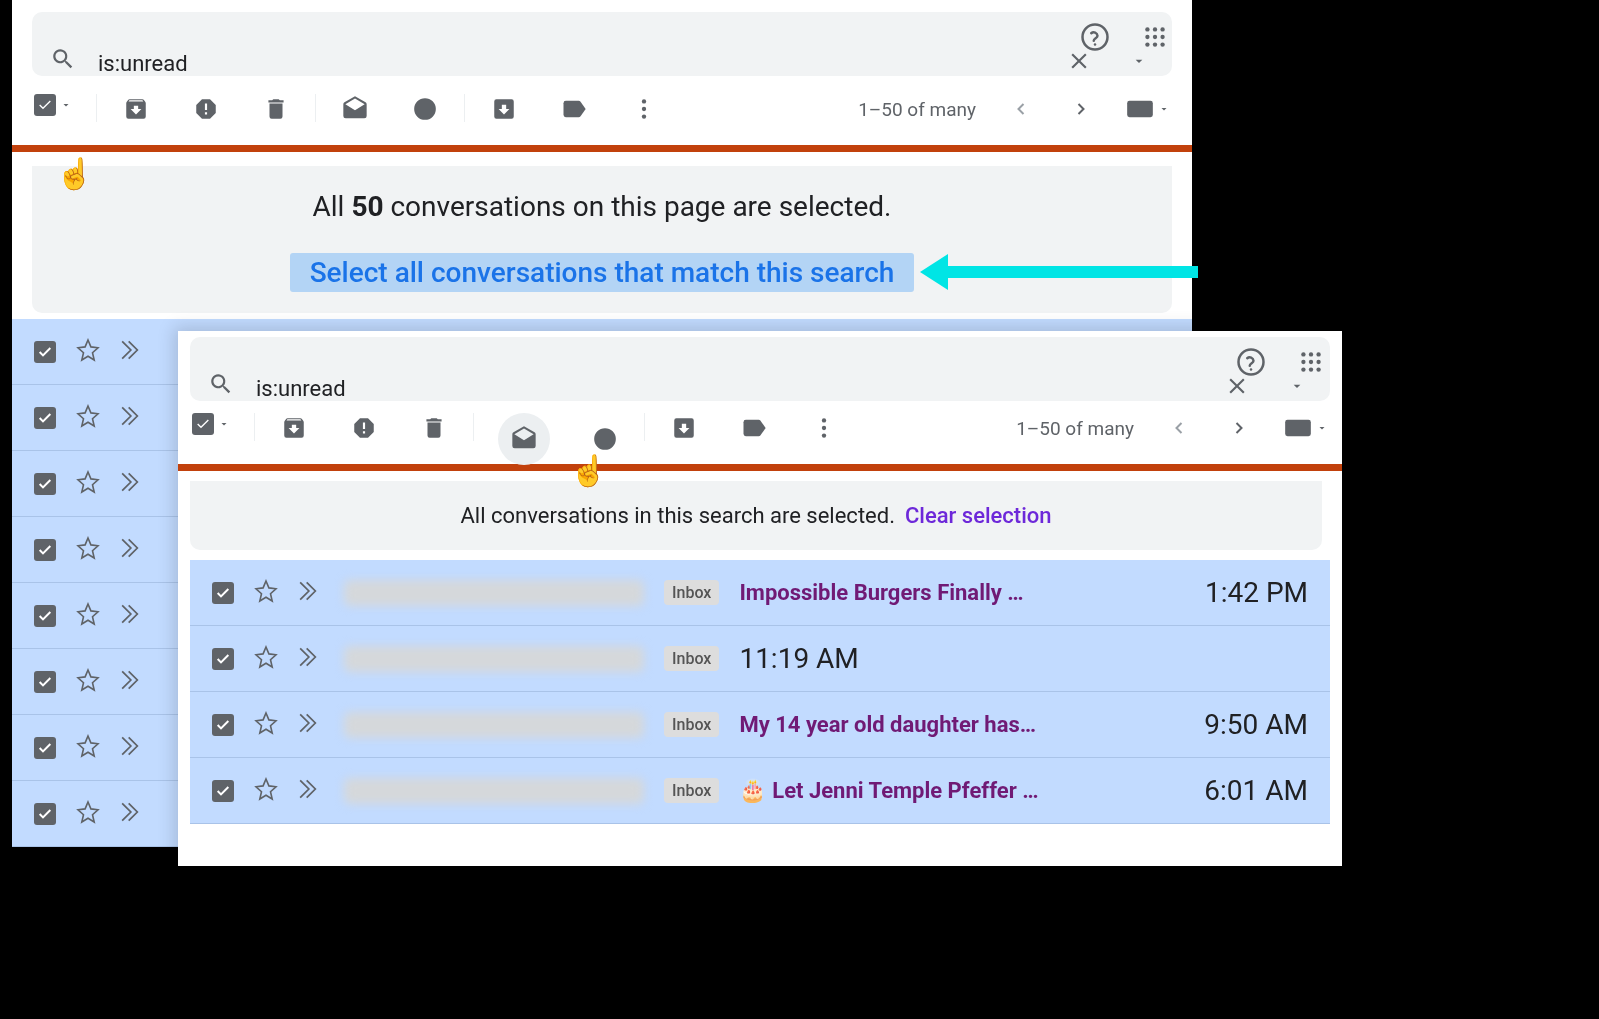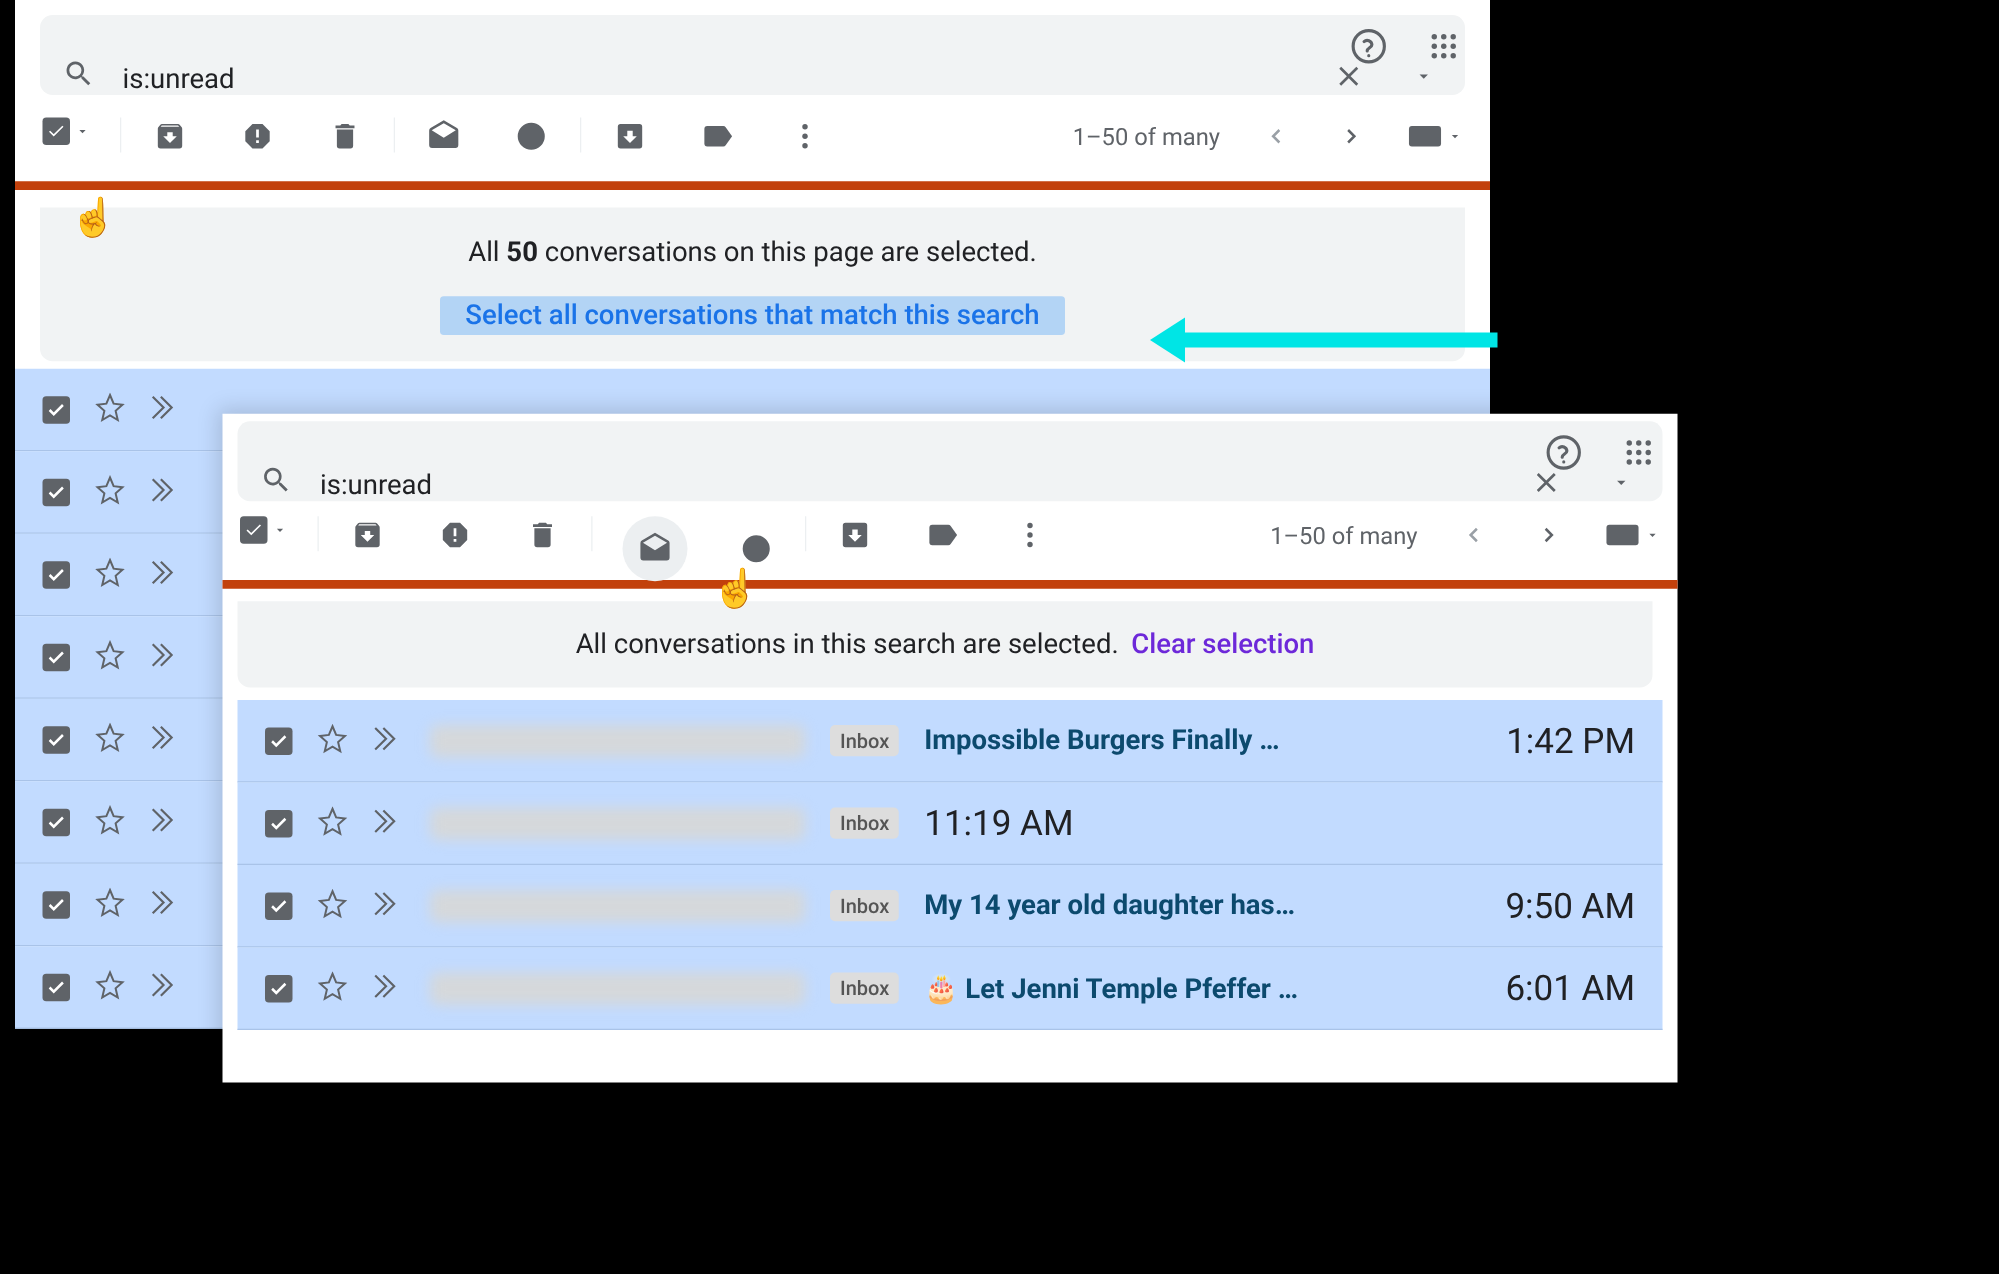--- a/index.html
+++ b/index.html
@@ -15,35 +15,35 @@
 .toolbar{display:flex;align-items:flex-start;height:58px;padding:0 22px;margin-top:18px;border-bottom:7px solid #c2410c}
 .toolbar .grp{display:flex;align-items:center;gap:40px}
 .tsep{width:1px;height:28px;background:#eceff1;margin:0 24px}
 .toolbar svg{fill:#5f6368}
 .tbicon{display:flex;align-items:center;justify-content:center;width:30px;height:30px;cursor:pointer}
 .tbicon.hover{background:#eceff1;border-radius:50%;width:52px;height:52px}
 .checkbtn{display:flex;align-items:center;gap:4px}
 .checkbox-sq{width:22px;height:22px;background:#5f6368;border-radius:3px;display:flex;align-items:center;justify-content:center}
 .checkbox-sq svg{fill:#fff;stroke:#fff;stroke-width:2}
 .paginfo{margin-left:auto;display:flex;align-items:center;gap:30px;color:#5f6368;font-size:19px}
-.banner{background:#f1f3f4;border-radius:0 0 10px 10px;margin:14px 20px 0 20px;padding:24px;text-align:center;font-size:22px;color:#202124}
+.banner{background:#f1f3f4;border-radius:0 0 10px 10px;margin:14px 20px 0 20px;padding:24px;text-align:center;font-size:28px;color:#202124}
 .banner br{line-height:2}
 .banner b{font-weight:700}
 .banner .link{color:#1a73e8;font-weight:500;background:#b3d4f5;padding:3px 20px;border-radius:3px;cursor:pointer}
 .banner2{background:#f1f3f4;border-radius:0 0 10px 10px;margin:10px 20px 0 12px;padding:22px;text-align:center;font-size:22px;color:#202124;display:flex;justify-content:center;gap:10px}
 .banner2 .link{color:#6d28d9;font-weight:500;cursor:pointer}
 .rows{margin-top:6px}
 .row{display:flex;align-items:center;height:66px;background:#c2dbff;border-bottom:1px solid #a9c3e8;padding:0 22px;gap:20px}
 .row .cb{width:22px;height:22px;background:#5f6368;border-radius:3px;display:flex;align-items:center;justify-content:center}
 .row .cb svg{fill:#fff}
 .row .star svg{fill:none;stroke:#5f6368;stroke-width:1.6}
 .row .chev svg{fill:none;stroke:#5f6368;stroke-width:1.6}
 .row .sender{width:300px;height:26px;background:#d5d8db;border-radius:6px;filter:blur(5px)}
 .row .lbl{background:#ddd;color:#555;font-size:16px;padding:3px 8px;border-radius:4px;font-weight:500}
-.row .subj{flex:1;font-size:22px;font-weight:700;color:#0c4a6e;white-space:nowrap;overflow:hidden;text-overflow:ellipsis}
+.row .subj{flex:1;font-size:22px;font-weight:700;color:#701a75;white-space:nowrap;overflow:hidden;text-overflow:ellipsis}
 .row .time{font-size:28px;font-weight:400;color:#202124}
 .cursor{position:absolute;font-size:30px;color:#000}
 .arrow{position:absolute;left:920px;top:254px;display:flex;align-items:center}
 .arrow-stem{width:250px;height:12px;background:#00e5e5}
 .arrow-head{width:0;height:0;border-top:18px solid transparent;border-bottom:18px solid transparent;border-right:28px solid #00e5e5}
 </style>
 </head>
 <body>
 
 <div class="pane pane1">

